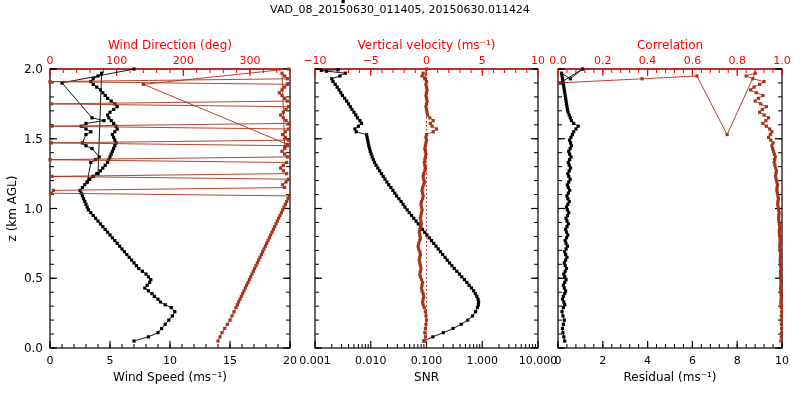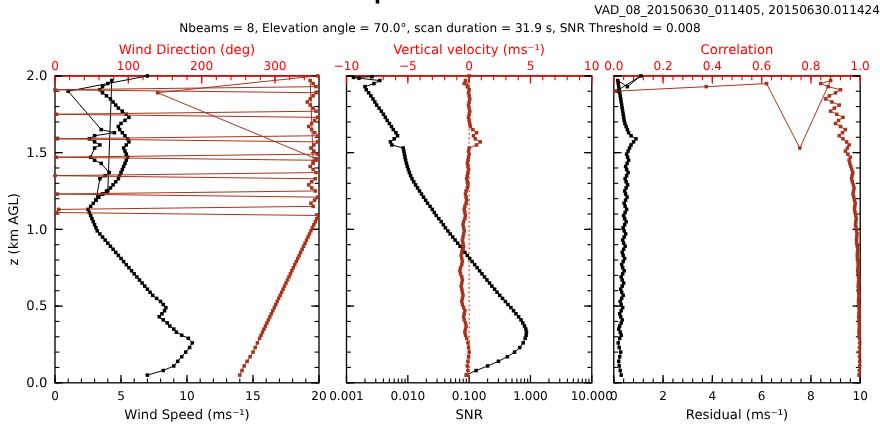--- a/index.html
+++ b/index.html
@@ -1,32 +1,31 @@
 <!DOCTYPE html>
 <html><head>
 <meta charset="utf-8">
 <style>
   html,body{margin:0;padding:0;background:#ffffff;}
   body{width:800px;height:400px;overflow:hidden;
        font-family:"DejaVu Sans","Liberation Sans",sans-serif;}
   #root{position:relative;width:800px;height:400px;}
   .ttl{position:absolute;text-align:center;color:#000;font-size:11px;letter-spacing:0px;white-space:nowrap;}
-  #title-line1{top:3px;left:0;width:800px;text-align:right;}
+  #title-line1{top:3px;left:0;width:800px;}
   #title-line2{top:19px;left:0;width:800px;}
   #footer-note{position:absolute;top:382px;left:430px;width:360px;text-align:center;color:#000;font-size:9px;white-space:nowrap;}
   svg{position:absolute;top:0;left:0;}
   text{font-family:"DejaVu Sans","Liberation Sans",sans-serif;}
 </style>
 </head>
 <body>
 
 <div id="root">
 
   <div class="ttl" id="title-line1">VAD_08_20150630_011405, 20150630.011424</div>
-  <div class="ttl" id="title-line2">Nbeams = 8, Elevation angle = 70.0°, scan duration = 31.9 s, SNR Threshold = 0.008</div>
 
   <svg id="plot-svg" width="800" height="400">
       <rect x="50" y="69" width="240" height="279" fill="none" stroke="#000000" stroke-width="1.2"></rect>
       <line x1="50" y1="69" x2="290" y2="69" stroke="#ff0000" stroke-width="1.2"></line>
       <line x1="50" y1="348" x2="50" y2="341" stroke="#000000" stroke-width="1.2"></line>
       <text x="50" y="364" fill="#000000" text-anchor="middle" font-size="11">0</text>
       <line x1="110" y1="348" x2="110" y2="341" stroke="#000000" stroke-width="1.2"></line>
       <text x="110" y="364" fill="#000000" text-anchor="middle" font-size="11">5</text>
       <line x1="170" y1="348" x2="170" y2="341" stroke="#000000" stroke-width="1.2"></line>
       <text x="170" y="364" fill="#000000" text-anchor="middle" font-size="11">10</text>

